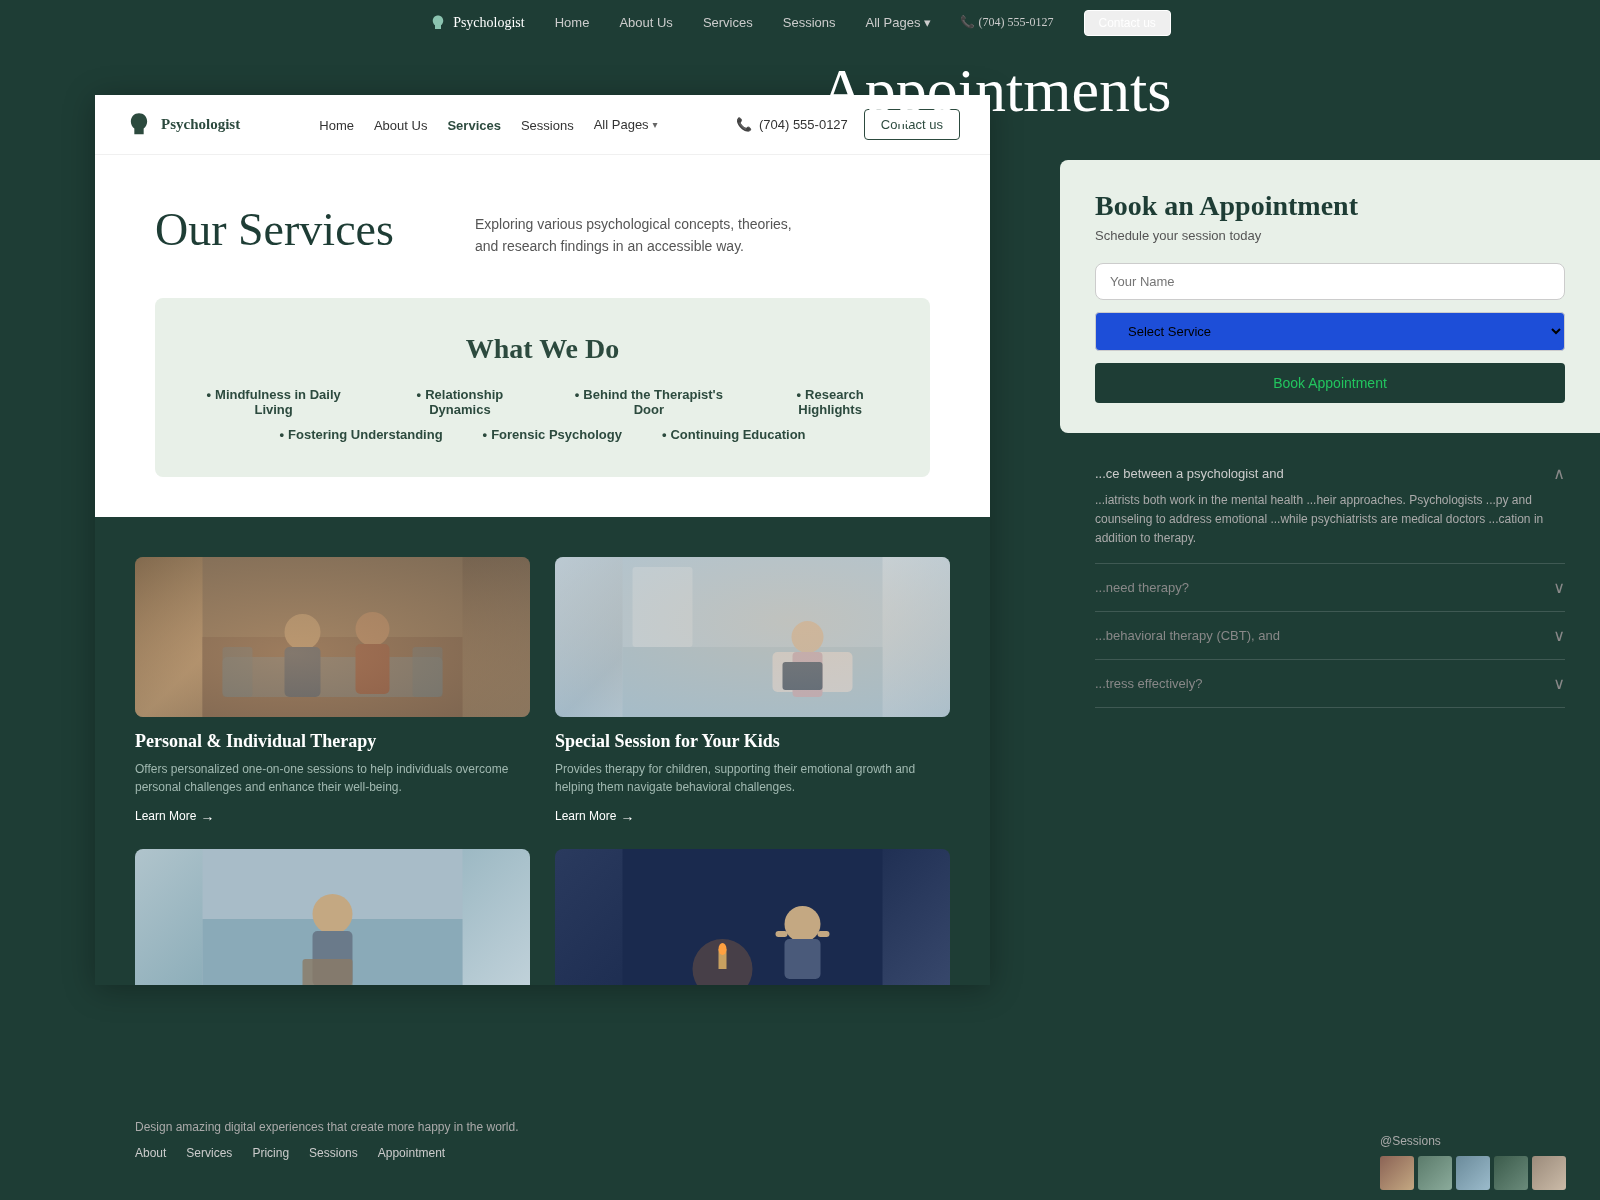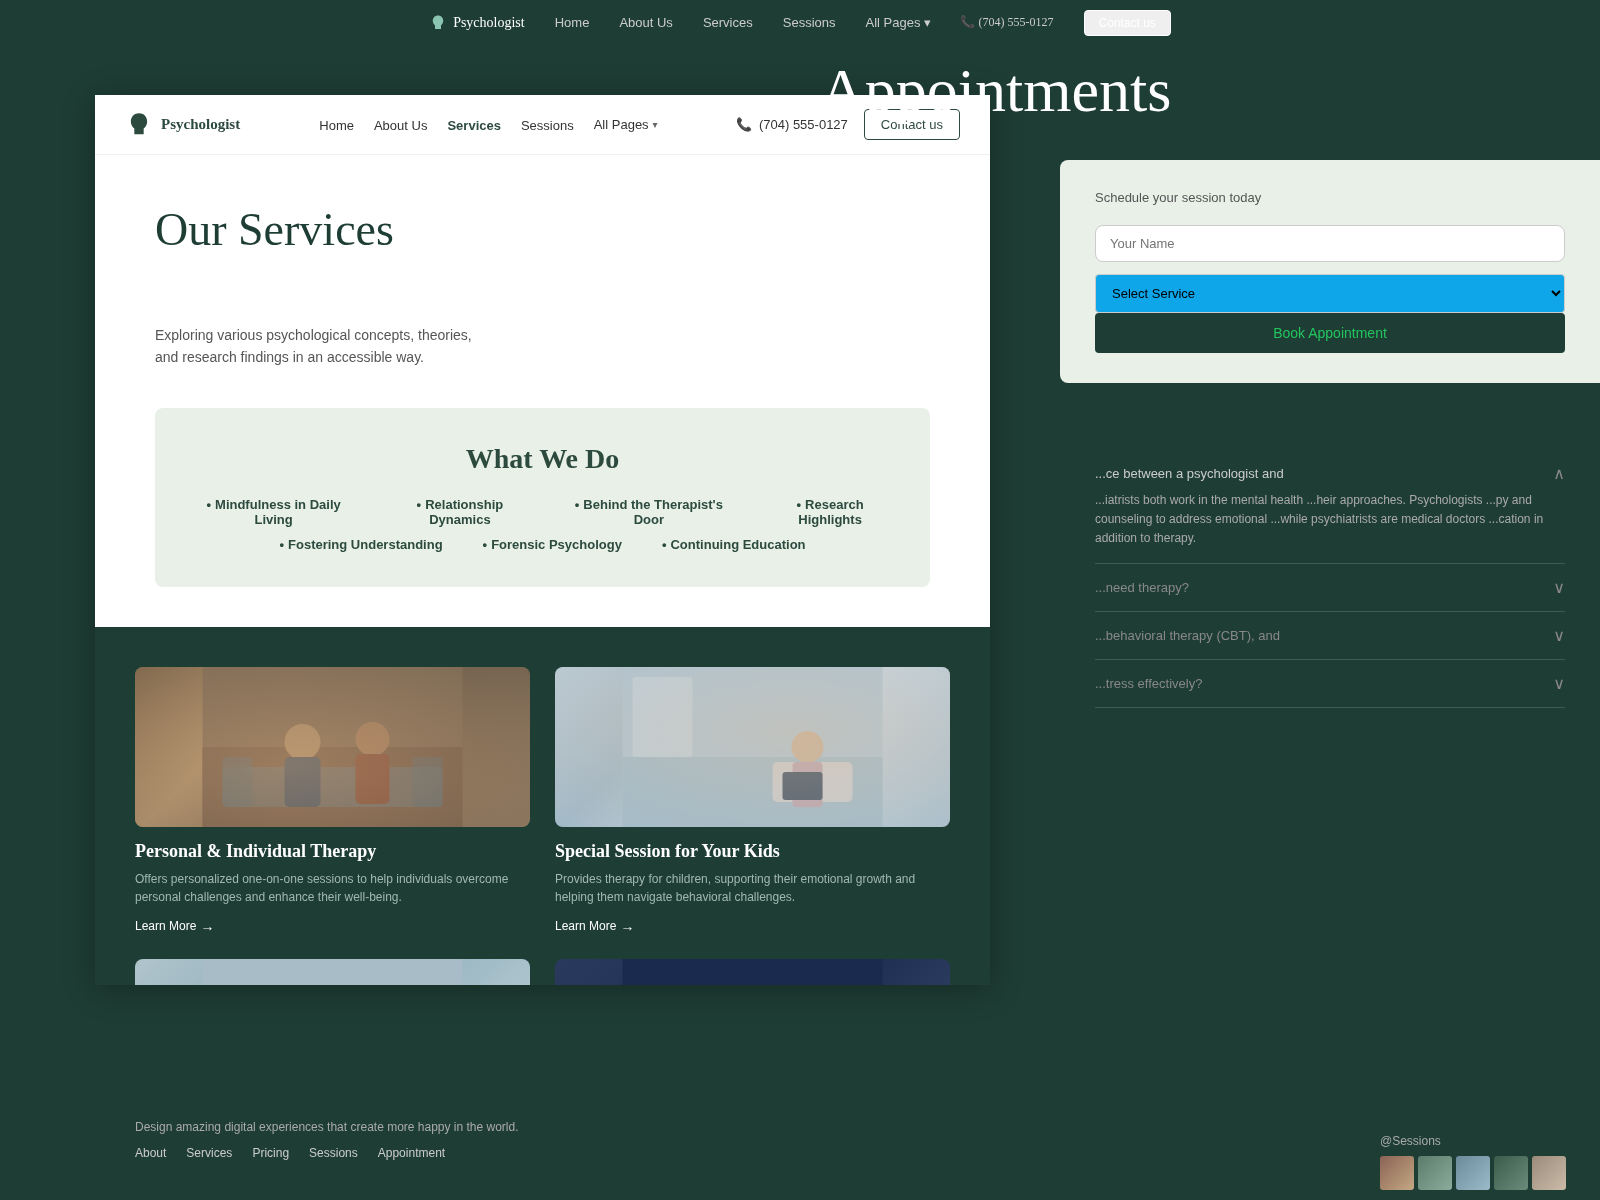--- a/index.html
+++ b/index.html
@@ -87,21 +87,20 @@
 
     
     .services-hero {
       padding: 50px 60px 40px 60px;
       background: #fff;
     }
     .services-hero-content {
       display: flex;
       align-items: flex-start;
       gap: 60px;
-      flex-direction: column;
     }
     .services-title {
       font-family: Georgia, serif;
       font-size: 46px;
       color: #1e3d35;
       font-weight: normal;
       line-height: 1.1;
       min-width: 260px;
     }
     .services-description {
@@ -278,27 +277,27 @@
       padding: 10px 14px;
       border: 1px solid #ccc;
       border-radius: 8px;
       font-family: Arial, sans-serif;
       font-size: 13px;
       margin-bottom: 12px;
       background: #fff;
     }
     .form-select {
       width: 100%;
-      padding: 10px 12px;
+      padding: 10px 28px;
       border: 1px solid #ccc;
       border-radius: 4px;
       font-family: Arial, sans-serif;
       font-size: 13px;
-      margin-bottom: 0;
-      background: #0ea5e9;
+      margin-bottom: 12px;
+      background: #1d4ed8;
       appearance: auto;
     }
     .submit-btn {
       width: 100%;
       padding: 12px;
       background: #1e3d35;
       color: #22c55e;
       border: none;
       border-radius: 4px;
       font-family: Arial, sans-serif;
@@ -555,20 +554,23 @@
             <rect x="195" y="82" width="12" height="6" rx="3" fill="#c4a882"></rect>
           </svg>
         </div>
       </div>
     </div>
   </div>
 
 </div>
 
 <div class="appointment-card">
+  <h2 class="appt-card-title">
+    <span>Book an Appointment</span>
+  </h2>
   <p class="appt-card-subtitle">Schedule your session today</p>
   <input class="form-input" type="text" placeholder="Your Name" style="">
   <select class="form-select">
     <option>Select Service</option>
     <option>Individual Therapy</option>
     <option>Kids Session</option>
   </select>
   <button class="submit-btn">Book Appointment</button>
 </div>
 

